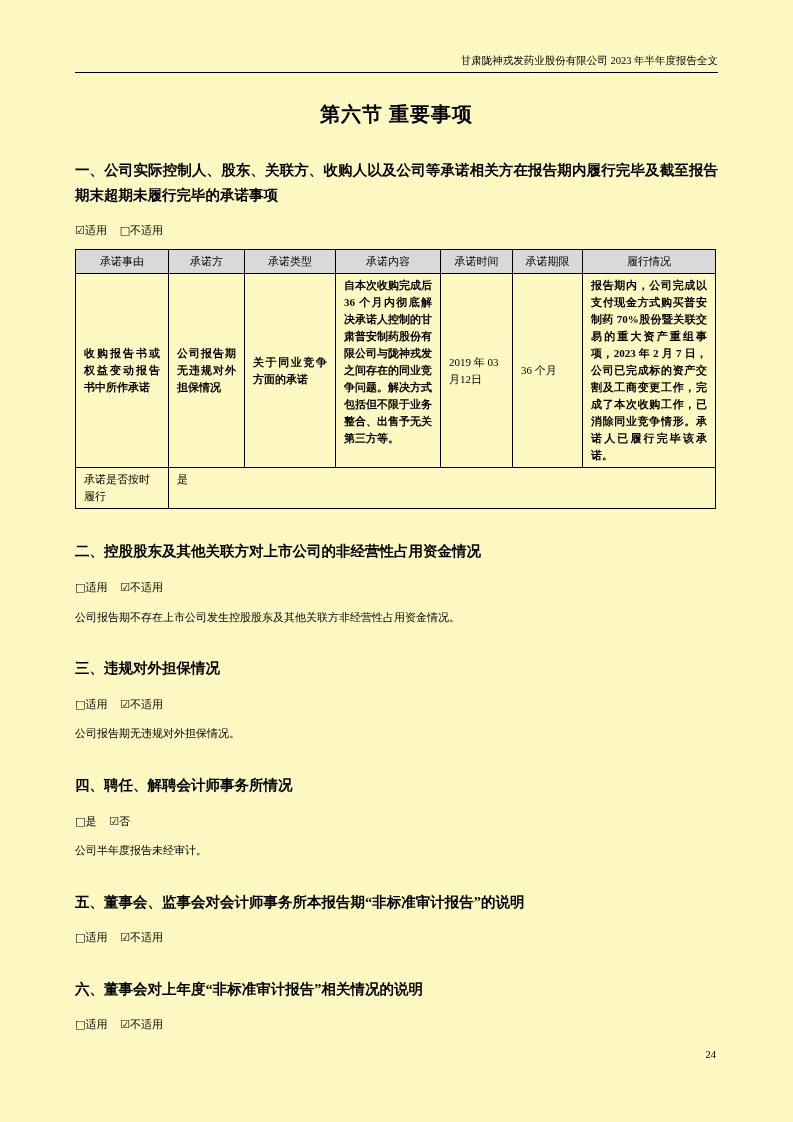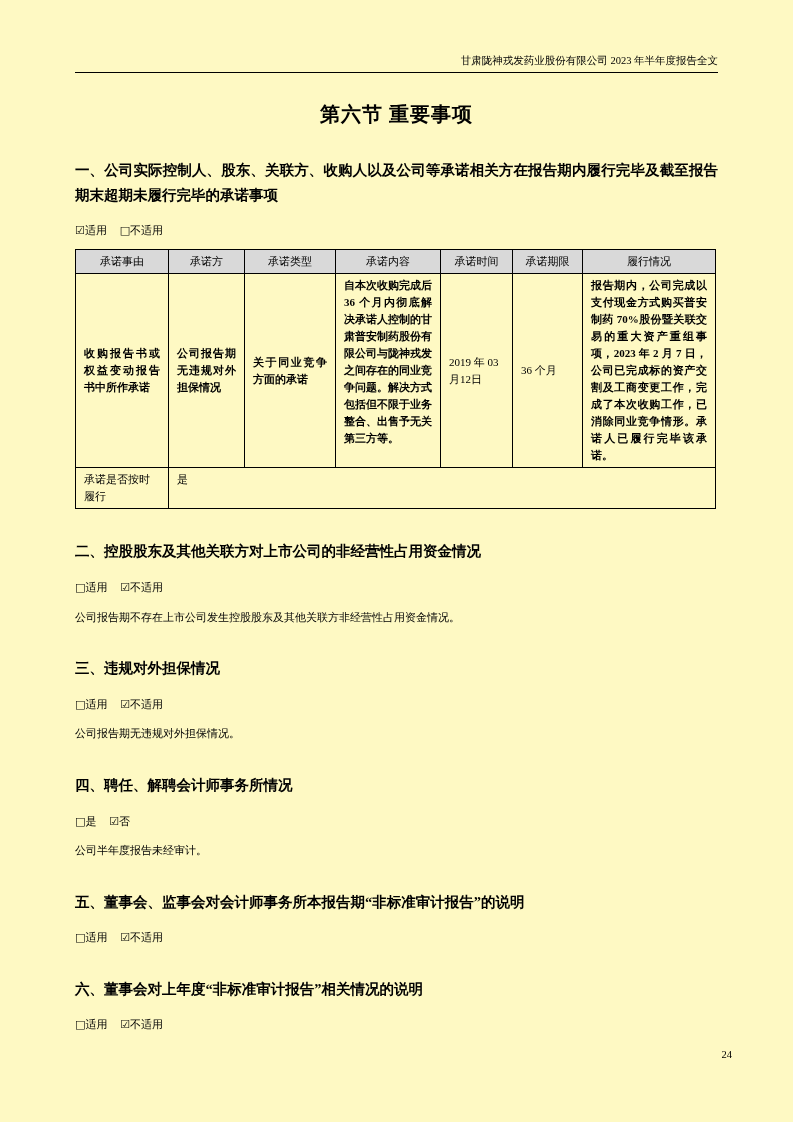--- a/index.html
+++ b/index.html
@@ -33,21 +33,21 @@
   }
   .commit th, .commit td {
     border: 1px solid #000; font-size: 11px; line-height: 1.55;
     padding: 3px 8px; vertical-align: middle; word-break: break-all;
   }
   .commit th { background: #d9d9d9; text-align: center; font-weight: normal; height: 22px; }
   .commit td.just { text-align: justify; font-weight: bold; }
   .commit td.top { vertical-align: top; }
   .commit tr.tall > td { height: 178px; }
   .commit tr.foot > td { height: 36px; vertical-align: top; }
-  .page-number { position: absolute; right: 61px; bottom: 62px; font-size: 10.5px; }
+  .page-number { position: absolute; right: 77px; bottom: 62px; font-size: 10.5px; }
 </style>
 </head>
 <body>
 
 <div class="page">
 
   <div class="doc-header">
     <span>甘肃陇神戎发药业股份有限公司 2023 年半年度报告全文</span>
   </div>
 

